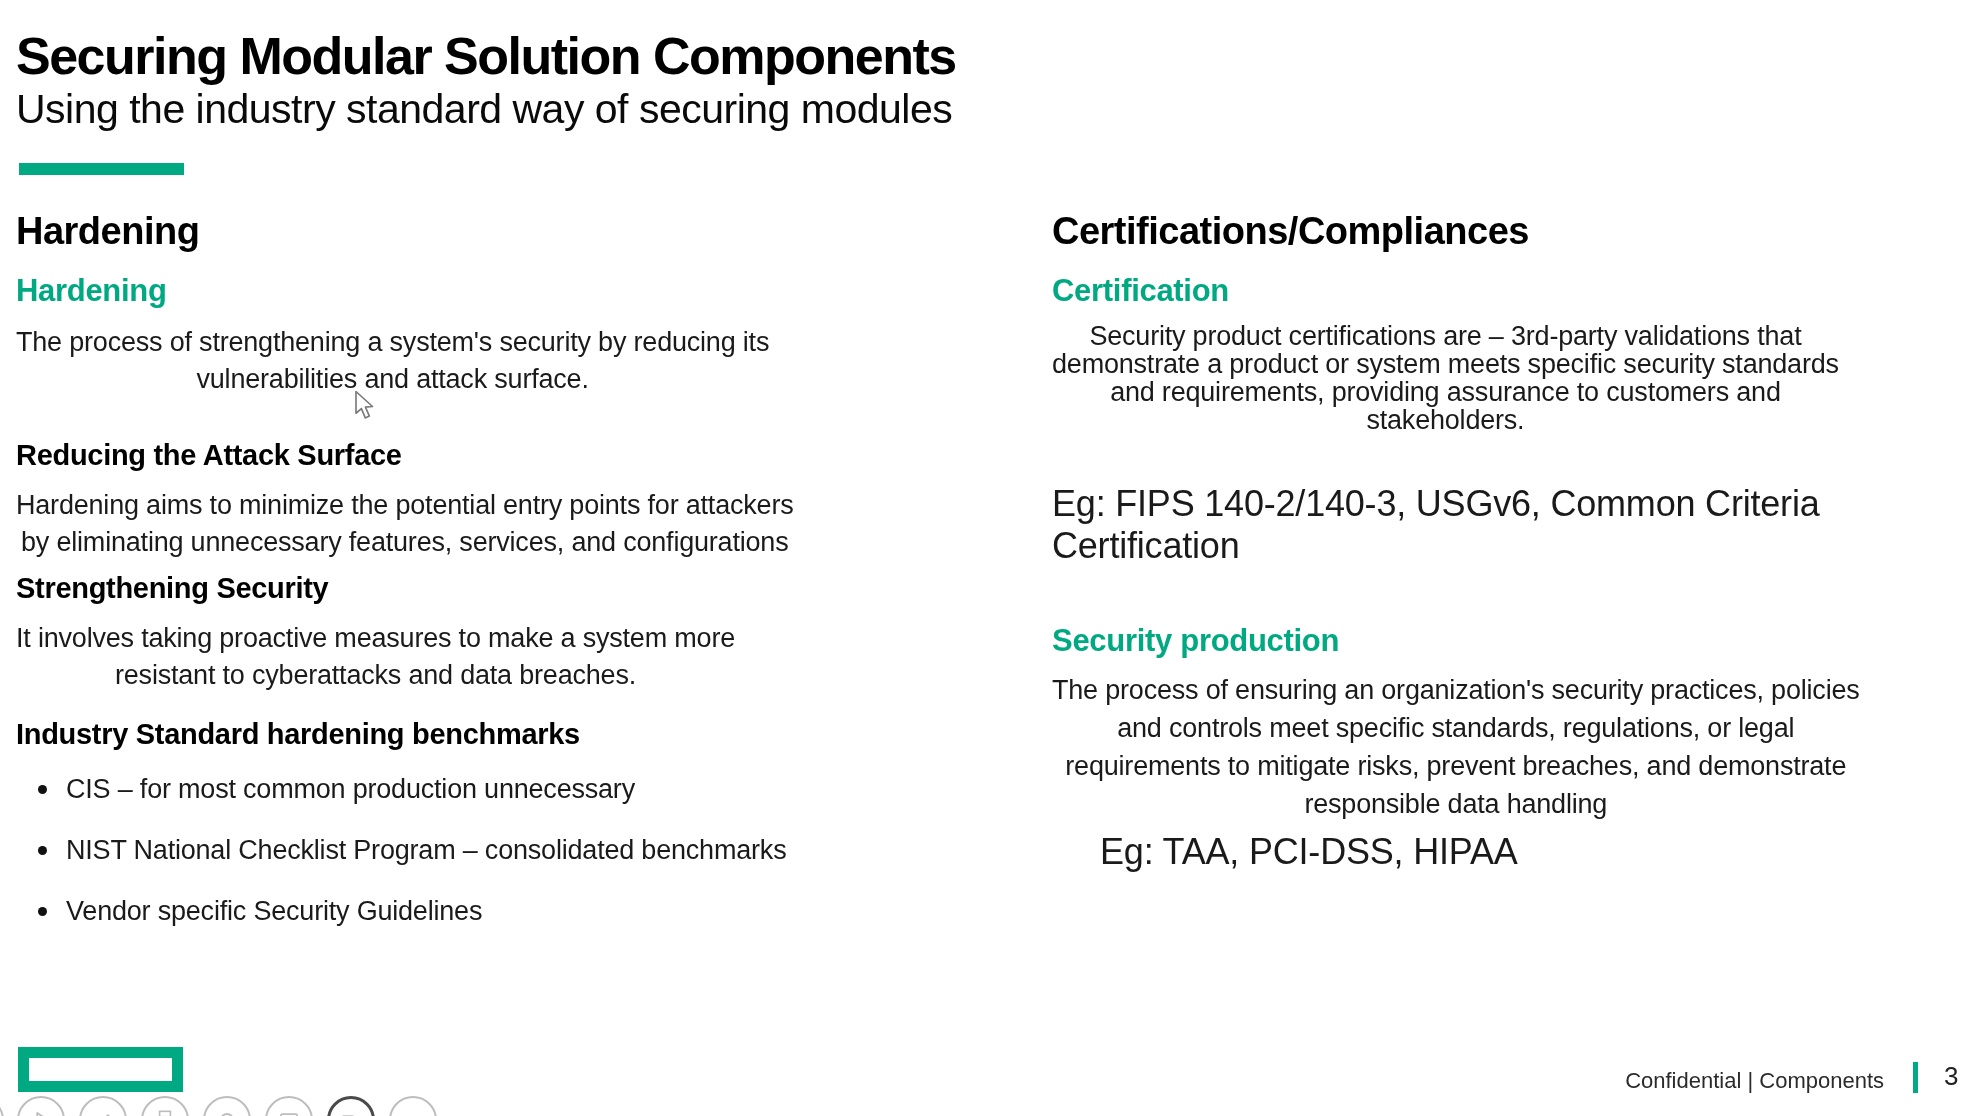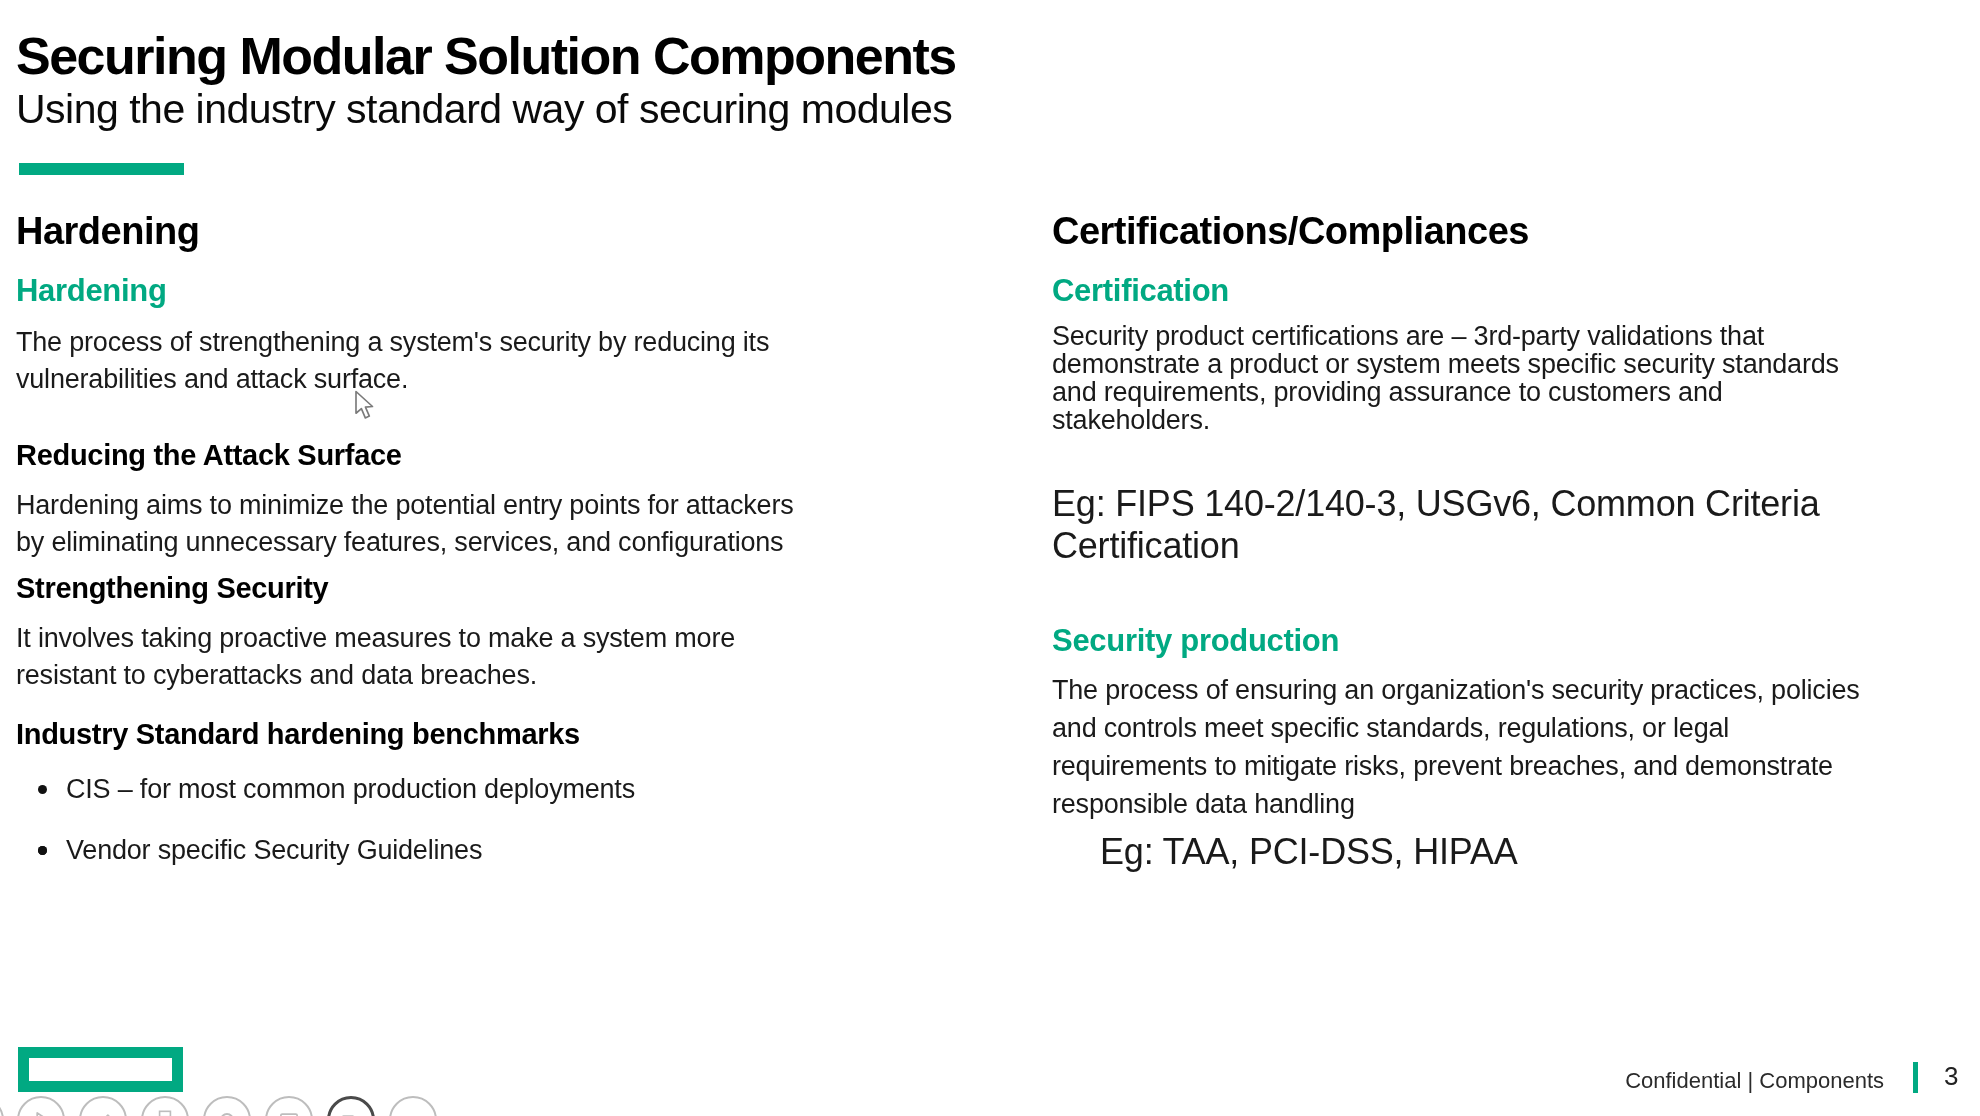--- a/index.html
+++ b/index.html
@@ -14,21 +14,21 @@
   
   .title { left:16px; top:26px; font-size:52px; font-weight:bold; letter-spacing:-1.5px; color:#000; }
   .subtitle { left:16px; top:86px; font-size:41px; font-weight:400; letter-spacing:-0.5px; color:#0a0a0a; }
   .accent-bar { left:19px; top:163px; width:165px; height:12px; background:var(--accent); }
 
   
   .col-left  { left:16px;  top:205px; width:925px; }
   .col-right { left:1052px; top:205px; width:926px; }
   .h2 { position:absolute; left:0; font-size:38px; font-weight:bold; letter-spacing:-0.5px; color:#000; }
   .h3 { position:absolute; left:0; font-size:31px; font-weight:bold; color:var(--accent); letter-spacing:-0.3px; }
-  .body-txt { position:absolute; left:0; font-size:27px; line-height:37px; color:var(--body-ink); letter-spacing:-0.2px; white-space:pre-line; }
+  .body-txt { position:absolute; left:0; font-size:27px; line-height:37px; color:var(--body-ink); letter-spacing:-0.2px; white-space:pre-line;text-align:center; }
   .sub-h { position:absolute; left:0; font-size:29px; font-weight:bold; color:#000; letter-spacing:-0.3px; }
 
   
   .l-h2   { top:5px; }
   .l-h3   { top:68px; }
   .l-p1   { top:119px; }
   .l-s2   { top:234px; }
   .l-p2   { top:282px; }
   .l-s3   { top:367px; }
   .l-p3   { top:415px; }
@@ -80,24 +80,25 @@
 
   <div class="sub-h l-s3">Strengthening Security</div>
   <div class="body-txt l-p3">It involves taking proactive measures to make a system more
 resistant to cyberattacks and data breaches.</div>
 
   <div class="sub-h l-s4">Industry Standard hardening benchmarks</div>
 
   <div class="bullets">
     <div class="bullet-item">
       <span class="bullet-dot"></span>
-      <span>CIS – for most common production deployments</span>
+      <span>CIS – for most common production unnecessary</span>
     </div>
     <div class="bullet-item">
       <span class="bullet-dot"></span>
+      <span>NIST National Checklist Program – consolidated benchmarks</span>
     </div>
     <div class="bullet-item">
       <span class="bullet-dot"></span>
       <span>Vendor specific Security Guidelines</span>
     </div>
   </div>
 </div>
 
 <div class="abs col-right">
   <div class="h2 r-h2">Certifications/Compliances</div>

